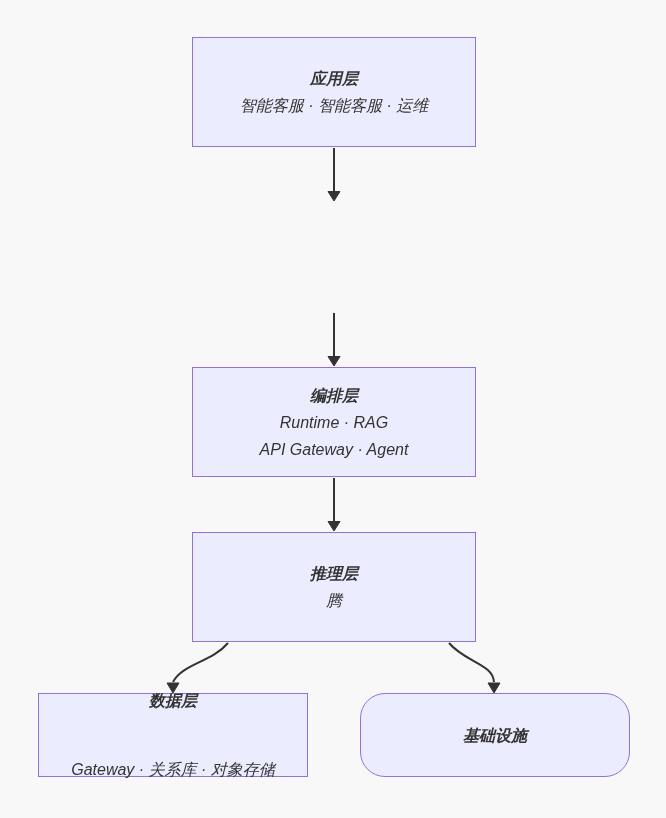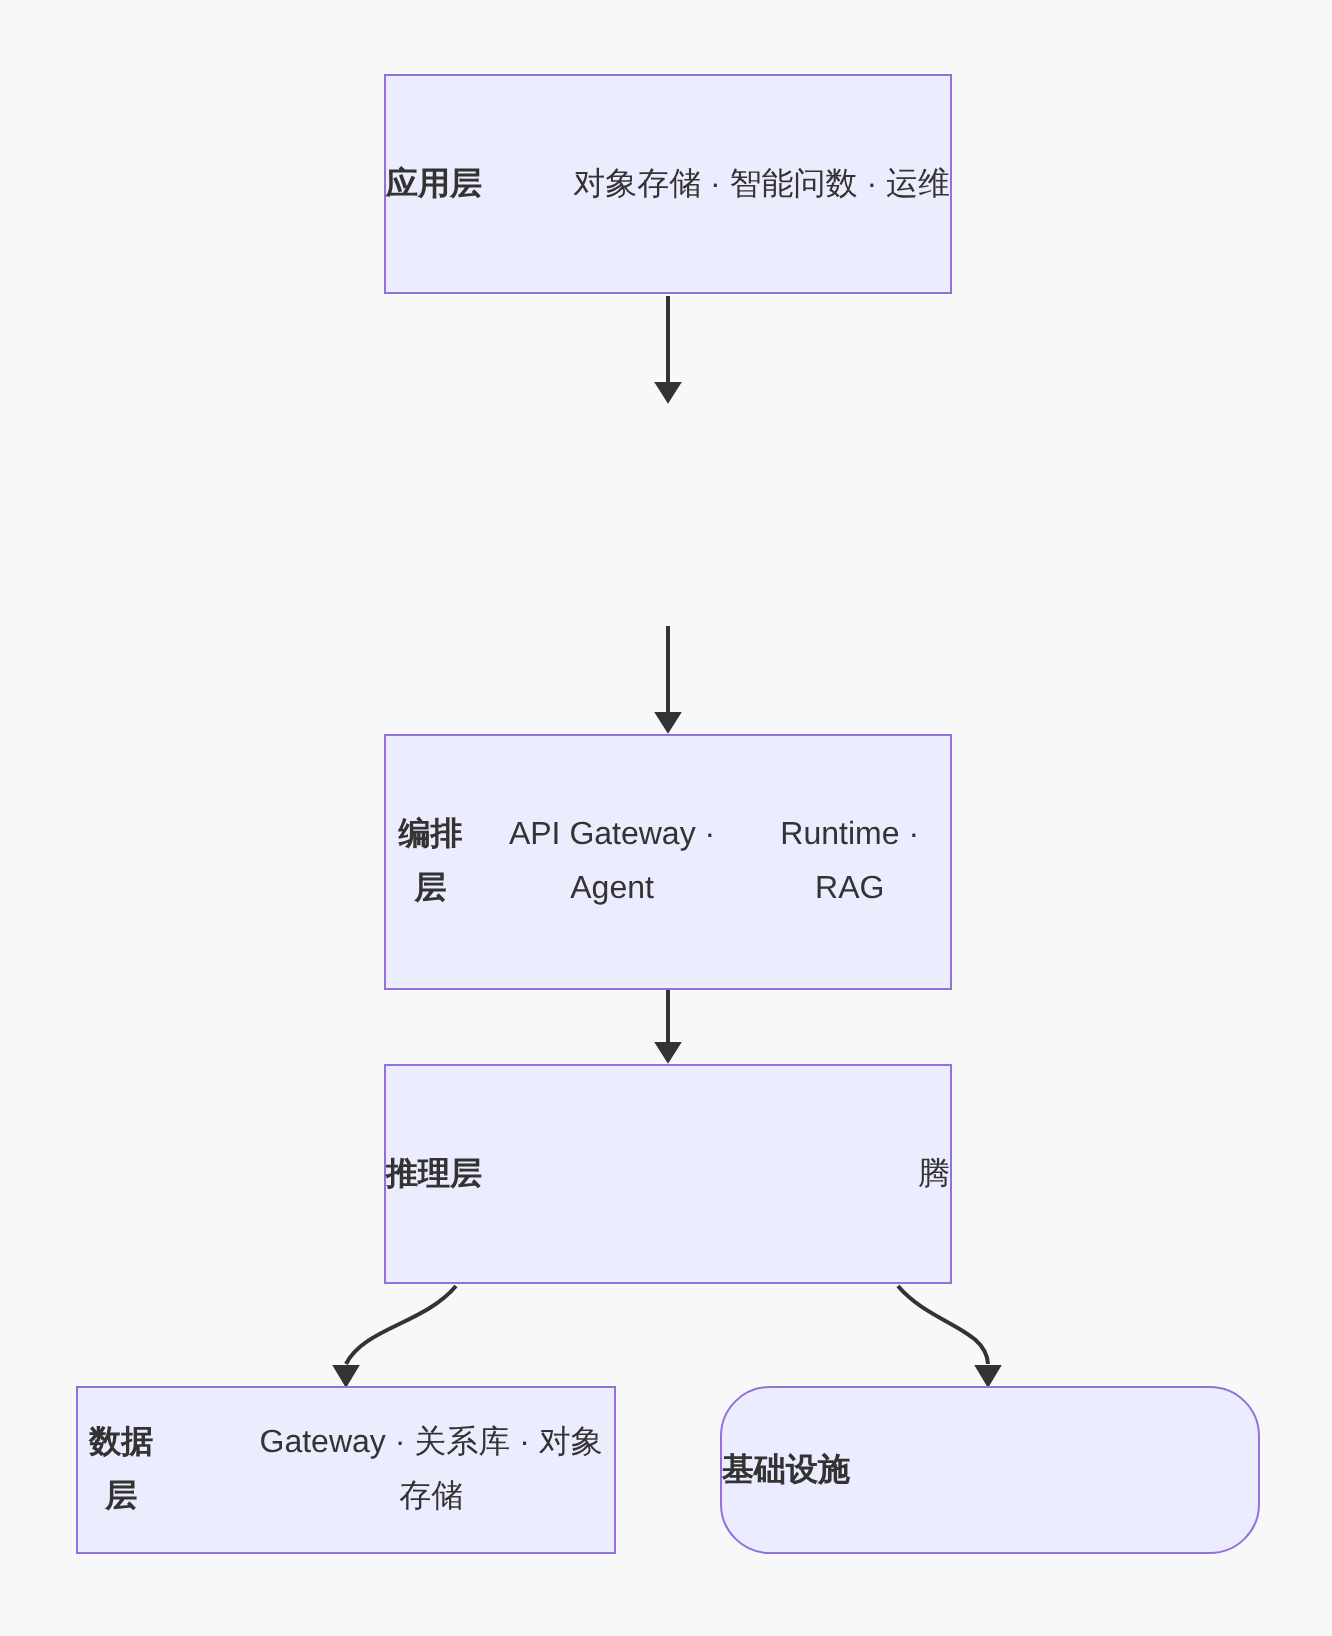--- a/index.html
+++ b/index.html
@@ -33,27 +33,28 @@
     fill: var(--edge, #333333);
     stroke: var(--edge, #333333);
     stroke-width: 1px;
   }
   .node {
     position: absolute;
     box-sizing: border-box;
     background: var(--node-fill, #ECECFF);
     border: 1px solid var(--node-border, #9370DB);
     display: flex;
-    flex-direction: row;
-    justify-content: space-between;
+    flex-direction: column;
+    justify-content: center;
     align-items: center;
     text-align: center;
     color: var(--text, #333333);
     font-size: 16px;
     line-height: 27px;
+    font-style: italic;
   }
   .node-title {
     font-weight: bold;
   }
   .node-line {
     font-weight: normal;
   }
 </style>
 </head>
 <body>
@@ -78,28 +79,28 @@
       <polygon class="edge-head" points="167,683 179,683 173,693"></polygon>
     </g>
     <g>
       <path class="edge-line" d="M449,643 C465,662 493,664 494,682"></path>
       <polygon class="edge-head" points="488,683 500,683 494,693"></polygon>
     </g>
   </svg>
 
   <div class="node" style="left:192px; top:37px; width:284px; height:110px;">
     <div class="node-title">应用层</div>
-    <div class="node-line">对象存储 · 智能问数 · 运维</div>
+    <div class="node-line">智能客服 · 智能客服 · 运维</div>
   </div>
 
 
-  <div class="node" style="left:192px; top:367px; width:284px; height:128px;">
+  <div class="node" style="left:192px; top:367px; width:284px; height:110px;">
     <div class="node-title">编排层</div>
+    <div class="node-line">Runtime · RAG</div>
     <div class="node-line">API Gateway · Agent</div>
-    <div class="node-line">Runtime · RAG</div>
   </div>
 
   <div class="node" style="left:192px; top:532px; width:284px; height:110px;">
     <div class="node-title">推理层</div>
     <div class="node-line">腾</div>
   </div>
 
   <div class="node" style="left:38px; top:693px; width:270px; height:84px;gap:42px;">
     <div class="node-title">数据层</div>
     <div class="node-line">Gateway · 关系库 · 对象存储</div>

